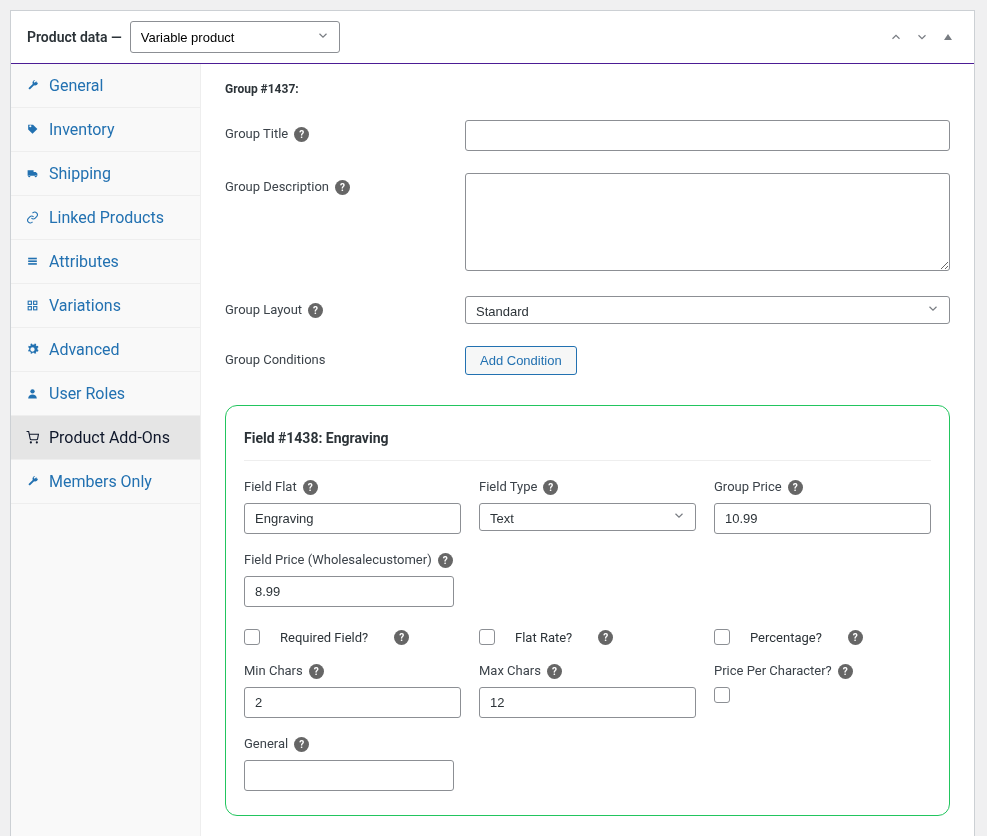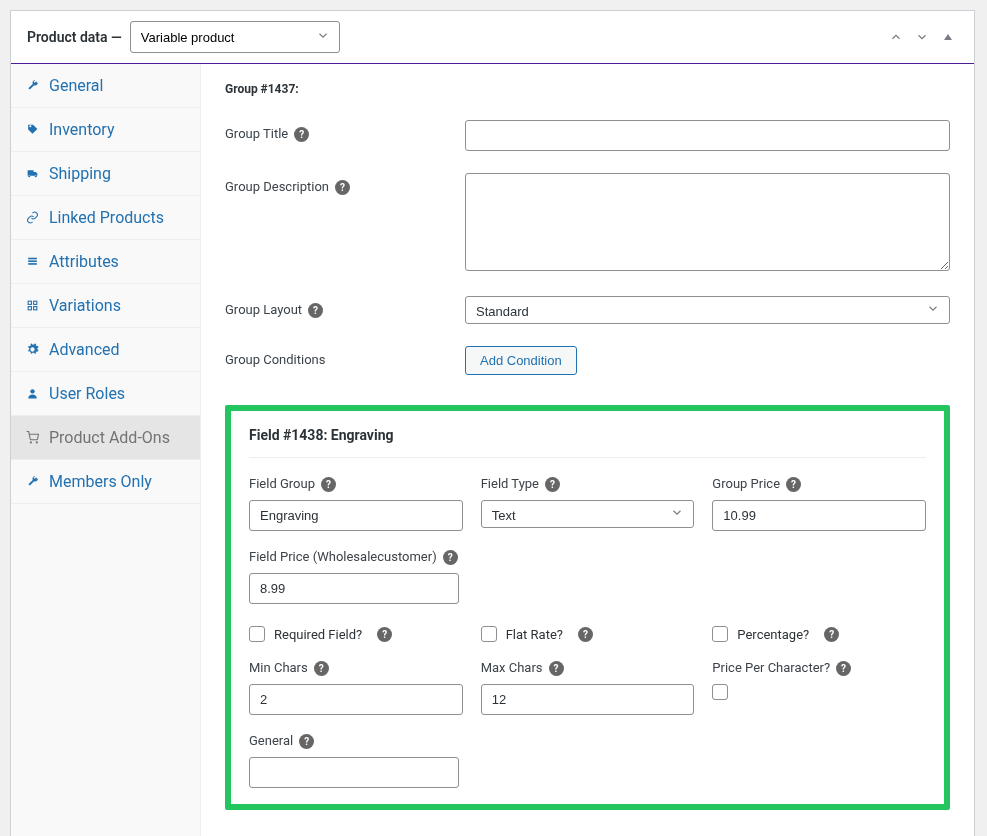--- a/index.html
+++ b/index.html
@@ -8,40 +8,40 @@
 .panel-header { display: flex; align-items: center; padding: 10px 16px; border-bottom: 1px solid #4c1d95; }
 .panel-header-title { font-size: 14px; font-weight: 600; margin-right: 8px; }
 .panel-header-select { height: 32px; border: 1px solid #8c8f94; border-radius: 3px; background: #fff; padding: 0 28px 0 10px; font-size: 13px; appearance: none; min-width: 210px; position: relative; }
 .select-wrap { position: relative; display: inline-block; }
 .select-wrap .chev { position: absolute; right: 10px; top: 50%; transform: translateY(-50%); pointer-events: none; color: #787c82; }
 .panel-header-actions { margin-left: auto; display: flex; gap: 6px; }
 .panel-header-actions .hicon { width: 20px; height: 20px; display: inline-flex; align-items: center; justify-content: center; color: #787c82; cursor: pointer; }
 .panel-body { display: flex; }
 .sidebar { width: 190px; background: #f9f9f9; border-right: 1px solid #eee; }
 .sidebar-item { display: flex; align-items: center; gap: 10px; padding: 12px 14px; font-size: 16px; color: #2271b1; border-bottom: 1px solid #eee; cursor: pointer; }
-.sidebar-item.active { background: #e5e5e5; color: #737373; }
+.sidebar-item.active { background: #e5e5e5; color: #0f172a; }
 .sidebar-item .sic { width: 14px; height: 14px; display: inline-flex; align-items: center; justify-content: center; }
 .content { flex: 1; padding: 18px 24px 30px; max-width: 775px; }
 .group-title { font-weight: 700; font-size: 12px; margin-bottom: 24px; }
 .form-row { display: flex; align-items: flex-start; margin-bottom: 22px; }
 .form-row .label { width: 240px; font-size: 13px; color: #3c434a; padding-top: 6px; }
 .form-row .field { flex: 1; }
 .help { display: inline-flex; width: 15px; height: 15px; background: #666; color: #fff; border-radius: 50%; font-size: 10px; font-weight: 700; align-items: center; justify-content: center; margin-left: 6px; cursor: help; }
 input[type=text], textarea, select.std { width: 100%; border: 1px solid #8c8f94; border-radius: 3px; padding: 7px 10px; font-size: 13px; background: #fff; color: #2c3338; }
 textarea { height: 98px; resize: both; }
 select.std { height: 28px; appearance: none; padding-right: 30px; }
 .btn { display: inline-block; border: 1px solid #2271b1; color: #2271b1; background: #f6f7f7; padding: 6px 14px; border-radius: 3px; font-size: 13px; cursor: pointer; }
-.field-box { border: 6px solid #22c55e; border-radius: 2px; padding: 16px 18px; margin-top: 30px; }
+.field-box { border: 1px solid #22c55e; border-radius: 12px; padding: 24px 18px; margin-top: 30px; }
 .field-box-title { font-weight: 700; font-size: 14px; padding-bottom: 14px; border-bottom: 1px solid #eee; margin-bottom: 18px; }
 .field-grid { display: grid; grid-template-columns: 1fr 1fr 1fr; gap: 18px; margin-bottom: 18px; }
 .field-col .flabel { font-size: 13px; color: #3c434a; margin-bottom: 8px; display: block; }
 .field-col input[type=text], .field-col select { width: 100%; }
 .field-single { max-width: 210px; margin-bottom: 18px; }
 .check-row { display: grid; grid-template-columns: 1fr 1fr 1fr; gap: 18px; margin-bottom: 18px; padding-top: 4px; }
-.check-item { display: flex; align-items: center; gap: 9px; font-size: 13px; }
+.check-item { display: flex; align-items: center; gap: 20px; font-size: 13px; }
 .check-item input[type=checkbox] { width: 16px; height: 16px; border: 1px solid #8c8f94; border-radius: 3px; appearance: none; cursor: pointer; }
 .chevsvg { width: 14px; height: 14px; }
 </style>
 </head>
 <body>
 
 <div class="panel">
   <div class="panel-header">
     <span class="panel-header-title">Product data —</span>
     <span class="select-wrap">
@@ -191,21 +191,21 @@
       <div class="form-row">
         <div class="label"><span>Group Conditions</span></div>
         <div class="field"><button class="btn">Add Condition</button></div>
       </div>
 
       <div class="field-box">
         <div class="field-box-title">Field #1438: Engraving</div>
 
         <div class="field-grid">
           <div class="field-col">
-            <label class="flabel"><span>Field Group</span><span class="help">?</span></label>
+            <label class="flabel"><span>Field Flat</span><span class="help">?</span></label>
             <input type="text" value="Engraving" style="">
           </div>
           <div class="field-col">
             <label class="flabel"><span>Field Type</span><span class="help">?</span></label>
             <span class="select-wrap" style="display:block;">
               <select class="std"><option>Text</option></select>
               <span class="chev"><svg class="chevsvg" viewBox="0 0 24 24" fill="none" stroke="currentColor" stroke-width="2">
                     <polyline points="6 9 12 15 18 9"></polyline>
                   </svg></span>
             </span>

